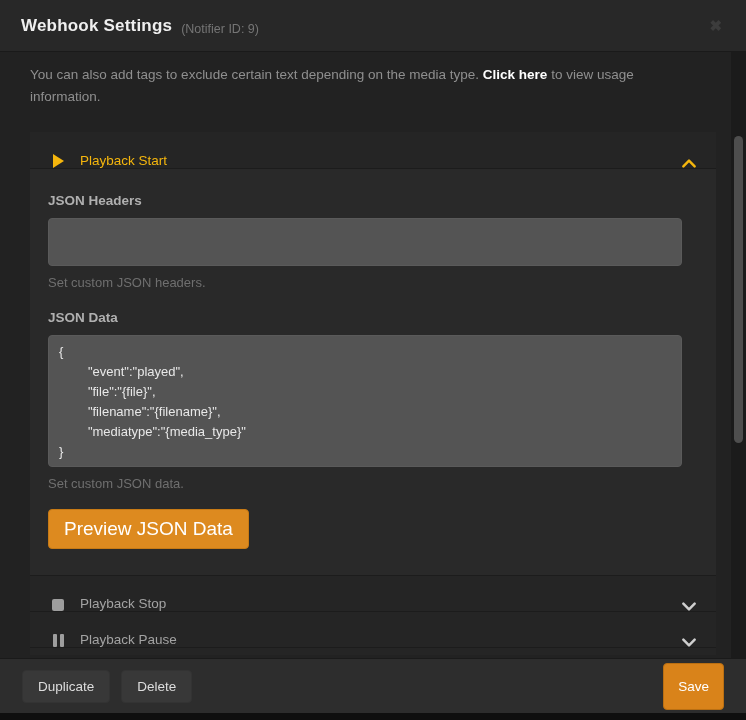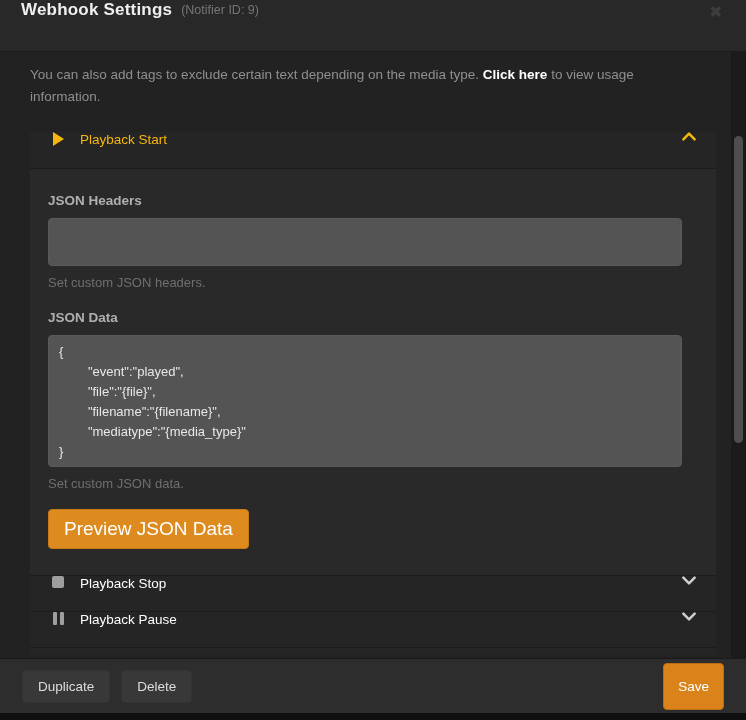--- a/index.html
+++ b/index.html
@@ -7,21 +7,21 @@
   body {
     background:#0f0f0f;
     font-family:"Liberation Sans", sans-serif;
     overflow:hidden;
   }
   .modal { width:746px; height:720px; display:flex; flex-direction:column; }
 
   
   .modal-header {
     height:52px; flex:0 0 52px; background:#282828;
-    display:flex; 
+    display:flex; align-items:center;
     padding:0 20px 0 21px;
     border-bottom:1px solid #1a1a1a;
   }
   .modal-title { color:#efefef; font-size:17px; font-weight:bold; letter-spacing:.2px; }
   .modal-subtitle { color:#757575; font-size:12.5px; margin-left:9px; position:relative; top:3px; }
   .close-x {
     margin-left:auto; color:#3c3c3c; font-size:15px; font-weight:bold;
     cursor:pointer; line-height:1; padding:4px;
   }
 
@@ -29,28 +29,28 @@
   .modal-body {
     flex:1 1 auto; background:#222222; position:relative;
     padding:12px 30px 0 30px; overflow:hidden;
   }
   .intro-text { color:#8f8f8f; font-size:13.5px; line-height:22px; width:670px; }
   .intro-link { color:#ffffff; font-weight:bold; cursor:pointer; }
 
   
   .panel-group { margin-top:24px; width:686px; }
   .sec-head {
-    height:36px; background:#252525; display:flex; align-items:flex-start;
+    height:36px; background:#252525; display:flex; align-items:flex-end;
     padding:0 20px; cursor:pointer;
   }
   .sec-head + .sec-head, .sec-divider { border-top:1px solid #1c1c1c; }
   .sec-icon { width:16px; display:flex; justify-content:center; align-items:center; margin-right:14px; }
   .sec-label { font-size:13.5px; }
   .sec-head.expanded .sec-label { color:#f5b60d; }
-  .sec-head.collapsed .sec-label { color:#ffffff; }
+  .sec-head.collapsed .sec-label { color:#a3a3a3; }
   .chev { margin-left:auto; display:flex; align-items:center; }
   .chev svg { display:block; }
   .chev-up { color:#f5b60d; }
   .chev-down { color:#cfcfcf; }
 
   .play-tri {
     width:0; height:0;
     border-left:11px solid #f5b60d;
     border-top:7px solid transparent;
     border-bottom:7px solid transparent;

